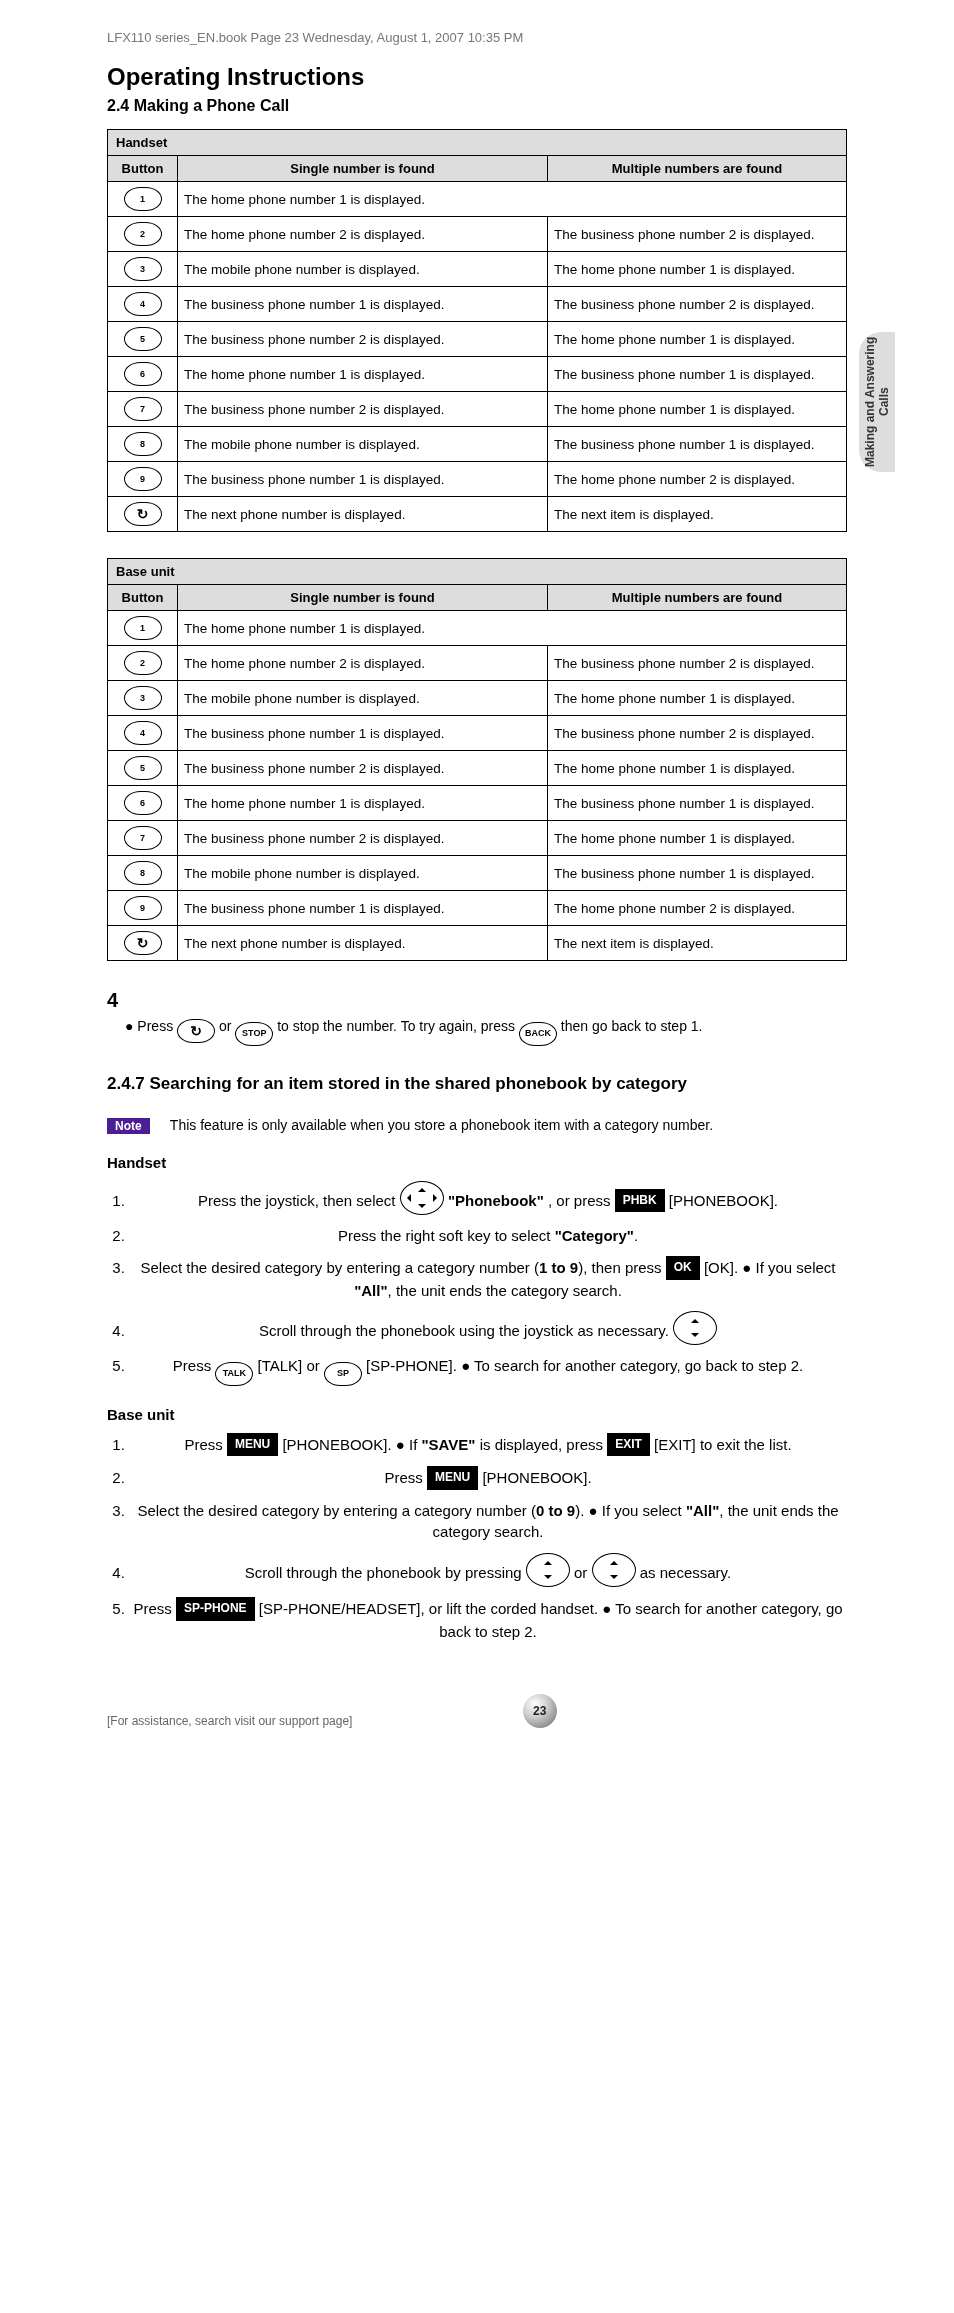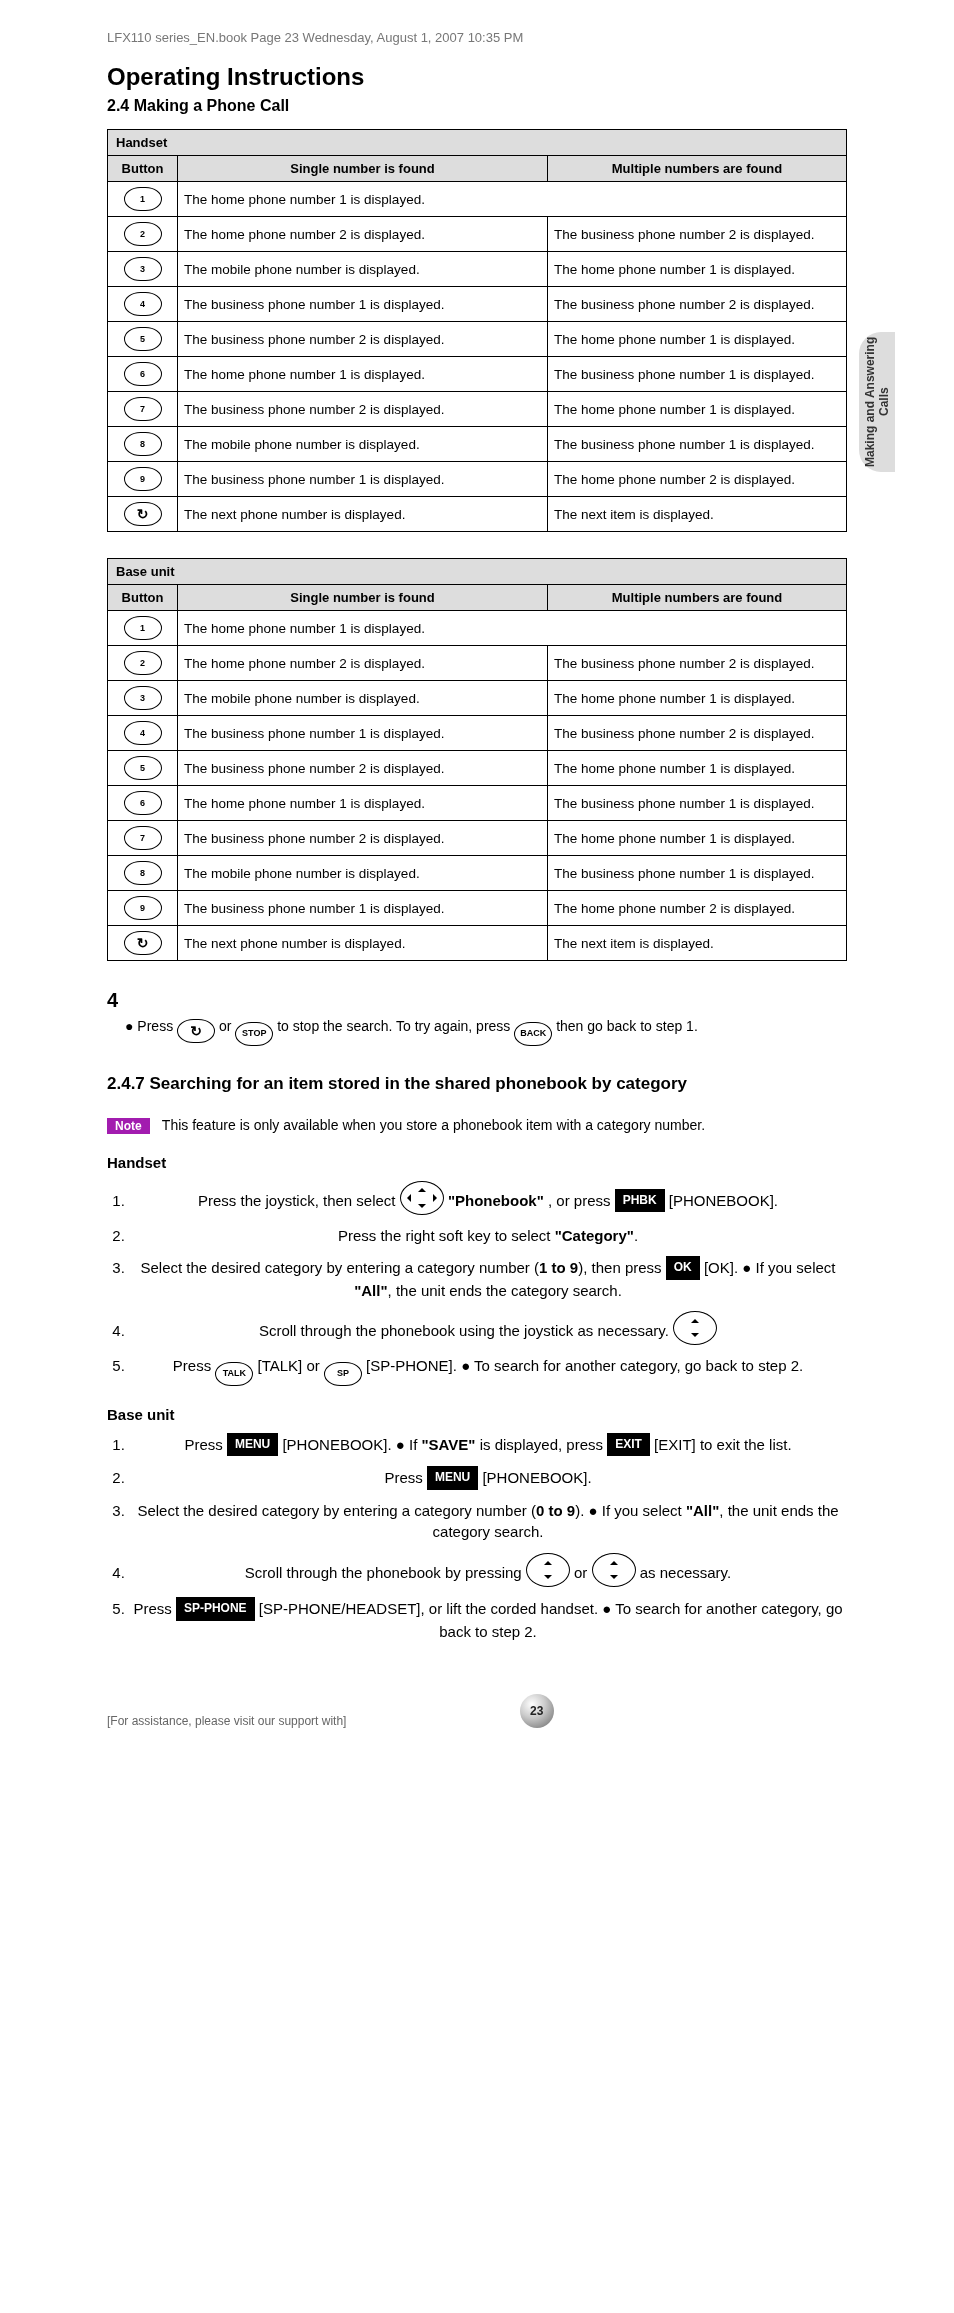--- a/index.html
+++ b/index.html
@@ -57,21 +57,21 @@
   .refresh { font-size:14px; font-weight:bold; }
 
   h2.stepnum { font-size:20px; font-weight:bold; margin:28px 0 6px; }
   .boxbtn { display:inline-block; background:#000; color:#fff; font-weight:bold; font-size:12px; padding:3px 8px; vertical-align:2px; }
   ol { margin:6px 0 0 0; padding-left:22px; }
   ol li { margin:10px 0; font-size:15px; line-height:1.45;text-align:center; }
   .bullet { margin:4px 0 4px 18px; font-size:14px; }
   .small { font-size:14px; }
 
   .note-sect { margin-top:22px; }
-  .note-lbl { display:inline-block; background:#a21caf; color:#fff; font-size:12px; font-weight:bold; padding:1px 8px; margin-right:8px; }
+  .note-lbl { display:inline-block; background:#4c1d95; color:#fff; font-size:12px; font-weight:bold; padding:1px 8px; margin-right:16px; }
 
   .footer {
     margin-top:52px; display:flex; justify-content:space-between; align-items:flex-end;
     font-size:12px; color:#666; padding-bottom:28px;
   }
   .sphere {
     width:34px; height:34px; border-radius:50%;
     background: radial-gradient(circle at 35% 30%, #fff 0%, #ccc 40%, #888 80%, #555 100%);
     display:flex; align-items:center; justify-content:center;
     font-size:12px; font-weight:bold; color:#222;
@@ -212,21 +212,21 @@
         </tr>
 </tbody>
     </table>
 
 <h2 class="stepnum"><span>4</span></h2>
 <div class="bullet">
   <span>● Press </span>
   <span class="key key-sm key-inline refresh">↻</span>
   <span> or </span>
   <span class="key key-sm key-inline">STOP</span>
-  <span> to stop the search. To try again, press </span>
+  <span> to stop the number. To try again, press </span>
   <span class="key key-sm key-inline">BACK</span>
   <span> then go back to step 1.</span>
 </div>
 
 <h2 class="stepnum" style="font-size:17px;">2.4.7 Searching for an item stored in the shared phonebook by category</h2>
 <div class="note-sect">
   <span class="note-lbl">Note</span>
   <span class="small">This feature is only available when you store a phonebook item with a category number.</span>
 </div>
 
@@ -285,20 +285,20 @@
     <span> as necessary.</span>
   </li>
   <li>
     <span>Press </span>
     <span class="boxbtn">SP-PHONE</span>
     <span> [SP-PHONE/HEADSET], or lift the corded handset.  ● To search for another category, go back to step 2.</span>
   </li>
 </ol>
 
 <div class="footer">
-  <div>[For assistance, please visit our support with]</div>
+  <div>[For assistance, search visit our support page]</div>
   <div class="sphere">
         <span>23</span>
       </div>
   <div style="width:120px;"></div>
 </div>
 
 </div>
 
 </body></html>

